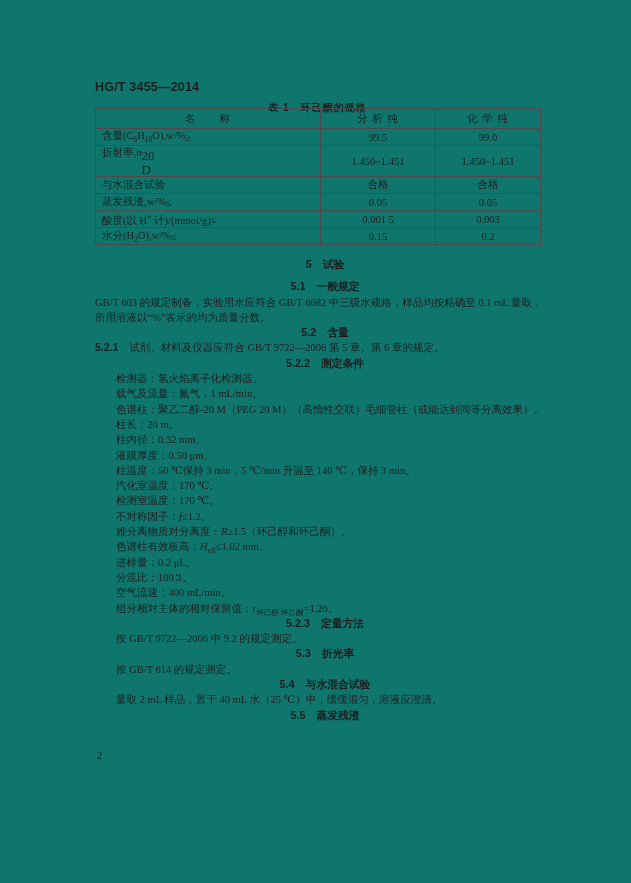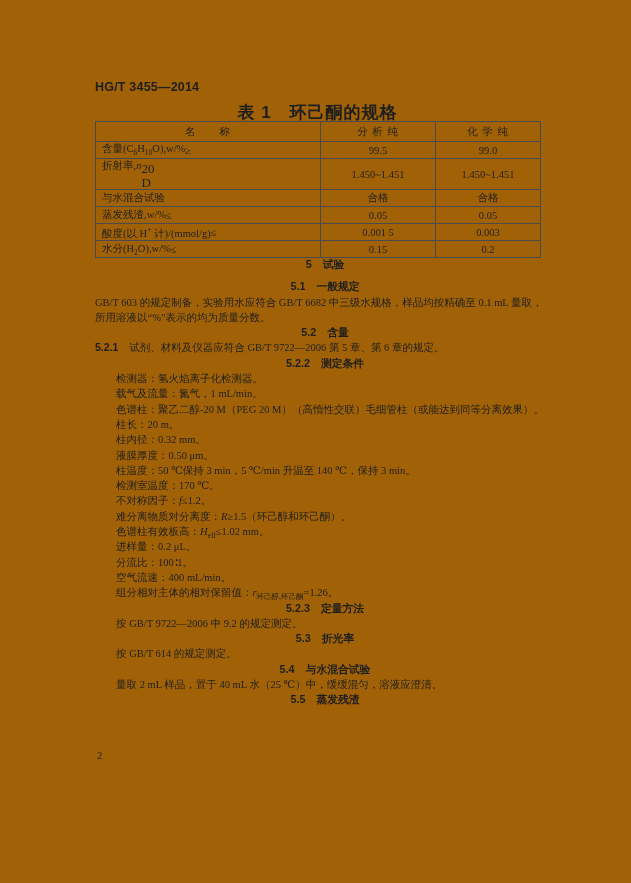--- a/index.html
+++ b/index.html
@@ -1,36 +1,36 @@
 <!DOCTYPE html>
 <html><head>
 <meta charset="utf-8">
 <style>
   html,body{margin:0;padding:0;background:#ffffff;}
   .page{
     position:relative;
     width:631px;height:883px;
-    background:#a16207;
+    background:#0f766e;
     font-family:"Liberation Serif","DejaVu Serif",serif;
     color:#1e1e1e;
     overflow:hidden;
   }
   .doc-code{
     position:absolute;left:95px;top:80px;
     font-family:"Liberation Sans","DejaVu Sans",sans-serif;
     font-weight:bold;font-size:12.5px;letter-spacing:.2px;
   }
   .table-title{
     position:absolute;left:95px;top:101px;width:445px;
     text-align:center;
     font-family:"Liberation Sans","DejaVu Sans",sans-serif;
-    font-weight:bold;font-size:17px;letter-spacing:1px;
+    font-weight:bold;font-size:10px;letter-spacing:1px;
   }
   table.spec-table{
-    position:absolute;left:95px;top:121px;width:445px;
+    position:absolute;left:95px;top:108px;width:445px;
     border-collapse:collapse;table-layout:fixed;
     font-size:10.5px;
   }
   .spec-table th,.spec-table td{
     border:1px solid #4a4a4a;
     padding:0;
     font-weight:normal;
   }
   .spec-table{border:1.5px solid #333;}
   .spec-table thead th{height:19px;letter-spacing:1px;}
@@ -168,20 +168,21 @@
       <div class="line h"><span class="num">5.2</span><span class="htxt">含量</span></div>
       <div class="line clause"><span class="num">5.2.1</span><span class="htxt">试剂、材料及仪器应符合 GB/T 9722—2006 第 5 章、第 6 章的规定。</span></div>
       <div class="line h"><span class="num">5.2.2</span><span class="htxt">测定条件</span></div>
       <div class="line ind">检测器：氢火焰离子化检测器。</div>
       <div class="line ind">载气及流量：氮气，1 mL/min。</div>
       <div class="line ind">色谱柱：聚乙二醇-20 M（PEG 20 M）（高惰性交联）毛细管柱（或能达到同等分离效果）。</div>
       <div class="line ind">柱长：20 m。</div>
       <div class="line ind">柱内径：0.32 mm。</div>
       <div class="line ind">液膜厚度：0.50 μm。</div>
       <div class="line ind">柱温度：50 ℃保持 3 min，5 ℃/min 升温至 140 ℃，保持 3 min。</div>
+      <div class="line ind">汽化室温度：170 ℃。</div>
       <div class="line ind">检测室温度：170 ℃。</div>
       <div class="line ind">不对称因子：<i>f</i>≤1.2。</div>
       <div class="line ind">难分离物质对分离度：<i>R</i>≥1.5（环己醇和环己酮）。</div>
       <div class="line ind">色谱柱有效板高：<i>H</i><sub>eff</sub>≤1.02 mm。</div>
       <div class="line ind">进样量：0.2 μL。</div>
       <div class="line ind">分流比：100∶1。</div>
       <div class="line ind">空气流速：400 mL/min。</div>
       <div class="line ind">组分相对主体的相对保留值：<i>r</i><sub>环己醇,环己酮</sub>=1.26。</div>
       <div class="line h"><span class="num">5.2.3</span><span class="htxt">定量方法</span></div>
       <div class="line ind">按 GB/T 9722—2006 中 9.2 的规定测定。</div>

